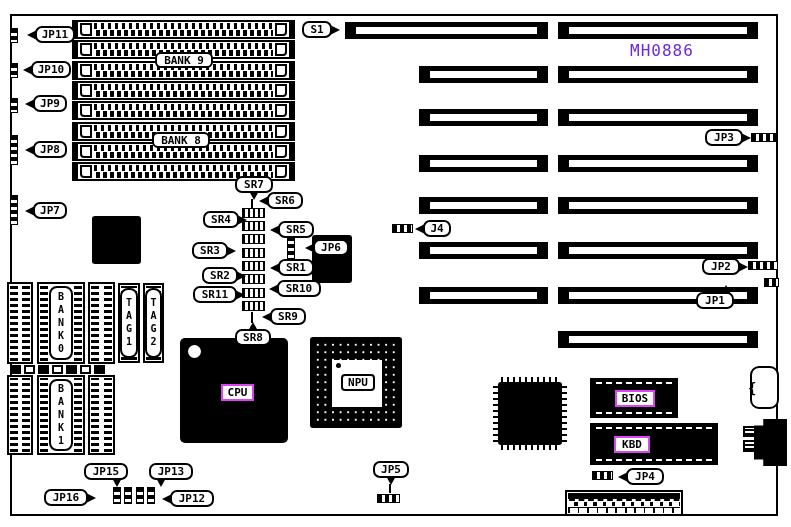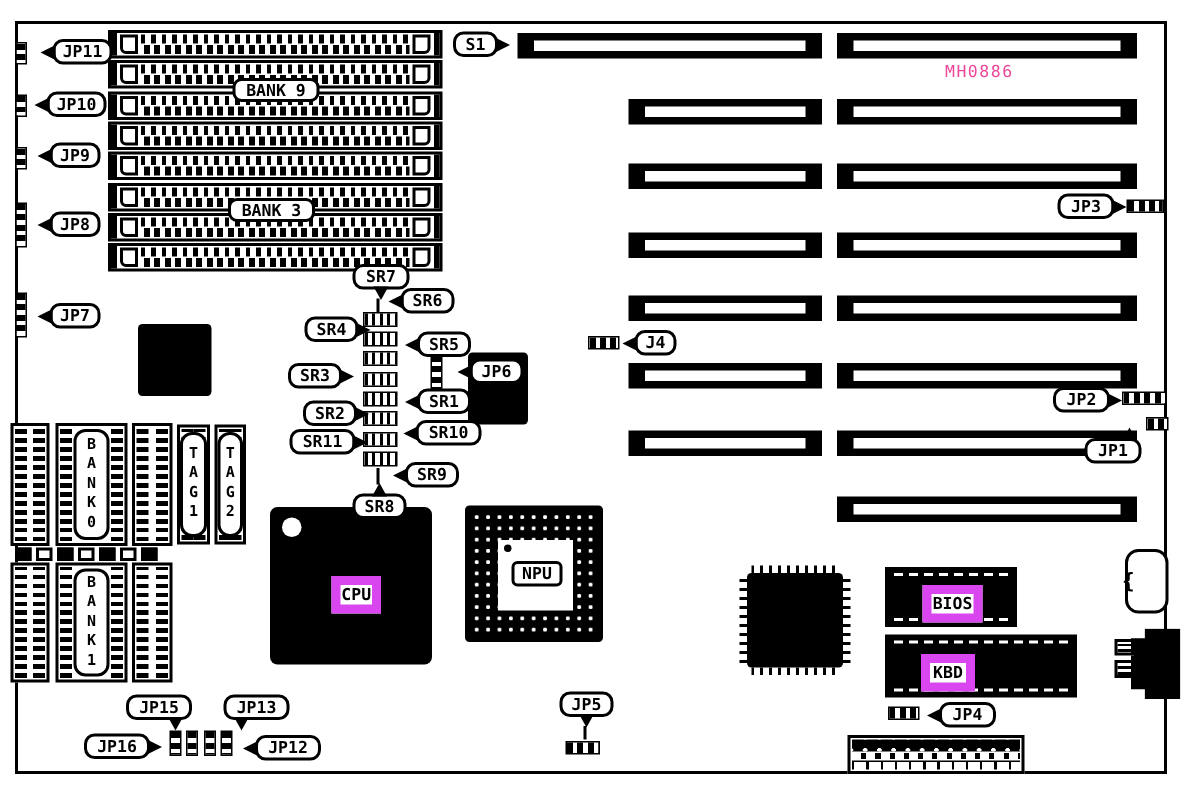--- a/index.html
+++ b/index.html
@@ -46,21 +46,21 @@
          background:repeating-linear-gradient(180deg,#000 0 4px,#fff 4px 7px);}
   .jmp-h{position:absolute;height:9px;border:1px solid #000;box-sizing:border-box;
          background:repeating-linear-gradient(90deg,#000 0 4px,#fff 4px 7px);}
 
   
   .rpack{position:absolute;left:242px;width:23px;height:10px;border:1px solid #000;box-sizing:border-box;
          background:repeating-linear-gradient(90deg,#000 0 2px,#fff 2px 5px);}
 
   
   .chip{position:absolute;background:#000;border-radius:3px;}
-  .chiplabel{position:absolute;background:#fff;border:6px solid #d946ef;font-weight:bold;font-size:11px;
+  .chiplabel{position:absolute;background:#fff;border:2px solid #d946ef;font-weight:bold;font-size:11px;
          line-height:13px;text-align:center;z-index:6;box-sizing:border-box;}
   .dash{position:absolute;left:6px;right:6px;height:0;border-top:2px dashed #fff;}
 
   
   .csock{position:absolute;border:2px solid #000;background:#fff;box-sizing:border-box;}
   .csock::before,.csock::after{content:"";position:absolute;top:1px;bottom:1px;width:8px;
          background:repeating-linear-gradient(0deg,#000 0 3px,#fff 3px 6px);}
   .csock::before{left:1px;} .csock::after{right:1px;}
   .vlabel{position:absolute;background:#fff;border:2px solid #000;border-radius:8px;z-index:10;
          writing-mode:vertical-rl;text-orientation:upright;font-weight:bold;font-size:10px;
@@ -91,21 +91,21 @@
 
   
   .battery{position:absolute;left:750px;top:366px;width:29px;height:43px;border:2px solid #000;
        border-radius:9px;background:#fff;box-sizing:border-box;z-index:5;}
   .battery::before{content:"{";position:absolute;left:-4px;top:12px;font-size:14px;font-weight:bold;}
   .din{position:absolute;left:754px;top:419px;width:33px;height:47px;background:#000;z-index:6;
        clip-path:polygon(0 14%,28% 14%,28% 0,100% 0,100% 100%,28% 100%,28% 86%,0 86%);}
   .plug{position:absolute;width:13px;border:2px solid #000;background:#fff;box-sizing:border-box;z-index:7;
        background-image:repeating-linear-gradient(0deg,#000 0 2px,#fff 2px 4px);}
 
-  .modeltext{position:absolute;font-size:11px;letter-spacing:1px;color:#ec4899;z-index:4;}
+  .modeltext{position:absolute;font-size:16px;letter-spacing:1px;color:#6d28d9;z-index:4;}
   .banklabel{position:absolute;background:#fff;border:2px solid #000;border-radius:6px;height:16px;
        box-sizing:border-box;font-weight:bold;font-size:11px;line-height:11px;text-align:center;z-index:10;padding-top:1px;}
 </style>
 </head>
 <body>
 
 <div id="stage">
   <div class="board"></div>
 
   <div class="simm" style="top:20px">
@@ -126,21 +126,21 @@
   <div class="simm" style="top:122px">
       <div class="st"></div>
     </div>
   <div class="simm" style="top:142px">
       <div class="st"></div>
     </div>
   <div class="simm" style="top:162px">
       <div class="st"></div>
     </div>
   <div class="banklabel" style="left:155px;top:52px;width:58px">BANK 9</div>
-  <div class="banklabel" style="left:152px;top:132px;width:58px">BANK 3</div>
+  <div class="banklabel" style="left:152px;top:132px;width:58px">BANK 8</div>
 
   <div class="jmp-v" style="left:10px;top:28px;height:15px"></div>
   <div class="callout pt-l" style="left:35px;top:26px;width:40px">JP11</div>
   <div class="jmp-v" style="left:10px;top:63px;height:15px"></div>
   <div class="callout pt-l" style="left:31px;top:61px;width:40px">JP10</div>
   <div class="jmp-v" style="left:10px;top:98px;height:15px"></div>
   <div class="callout pt-l" style="left:33px;top:95px;width:34px">JP9</div>
   <div class="jmp-v" style="left:10px;top:135px;height:30px"></div>
   <div class="callout pt-l" style="left:33px;top:141px;width:34px">JP8</div>
   <div class="jmp-v" style="left:10px;top:195px;height:30px"></div>
@@ -165,21 +165,21 @@
   <div class="callout pt-r" style="left:302px;top:21px;width:30px">S1</div>
   <div class="modeltext" style="left:630px;top:41px">MH0886</div>
 
   <div class="callout pt-r" style="left:705px;top:129px;width:38px">JP3</div>
   <div class="jmp-h" style="left:751px;top:133px;width:25px"></div>
   <div class="jmp-h" style="left:392px;top:224px;width:21px"></div>
   <div class="callout pt-l" style="left:423px;top:220px;width:28px">J4</div>
   <div class="callout pt-r" style="left:702px;top:258px;width:38px">JP2</div>
   <div class="jmp-h" style="left:748px;top:261px;width:30px"></div>
   <div class="jmp-h" style="left:764px;top:278px;width:15px"></div>
-  <div class="callout pt-u off-r" style="left:723px;top:292px;width:38px">JP1</div>
+  <div class="callout pt-u off-r" style="left:696px;top:292px;width:38px">JP1</div>
 
   <div class="rpack" style="top:208px"></div>
   <div class="rpack" style="top:221px"></div>
   <div class="rpack" style="top:234px"></div>
   <div class="rpack" style="top:248px"></div>
   <div class="rpack" style="top:261px"></div>
   <div class="rpack" style="top:274px"></div>
   <div class="rpack" style="top:288px"></div>
   <div class="rpack" style="top:301px"></div>
 
@@ -231,21 +231,21 @@
   <div class="cap e" style="left:80px;top:365px"></div>
   <div class="cap f" style="left:94px;top:365px"></div>
 
   <div class="csock" style="left:7px;top:375px;width:26px;height:80px"></div>
   <div class="csock" style="left:37px;top:375px;width:48px;height:80px"></div>
   <div class="csock" style="left:88px;top:375px;width:27px;height:80px"></div>
   <div class="vlabel" style="left:49px;top:379px;width:24px;height:72px">BANK1</div>
 
   <div class="callout pt-d off-r" style="left:84px;top:463px;width:44px">JP15</div>
   <div class="callout pt-d off-l" style="left:149px;top:463px;width:44px">JP13</div>
-  <div class="callout pt-r" style="left:56px;top:489px;width:44px">JP16</div>
+  <div class="callout pt-r" style="left:44px;top:489px;width:44px">JP16</div>
   <div class="callout pt-l" style="left:170px;top:490px;width:44px">JP12</div>
   <div class="jmp-v" style="left:113px;top:487px;height:17px"></div>
   <div class="jmp-v" style="left:124px;top:487px;height:17px"></div>
   <div class="jmp-v" style="left:136px;top:487px;height:17px"></div>
   <div class="jmp-v" style="left:147px;top:487px;height:17px"></div>
 
   <div class="callout pt-d" style="left:373px;top:461px;width:36px">JP5</div>
   <div class="cline" style="left:389px;top:484px;height:9px"></div>
   <div class="jmp-h" style="left:377px;top:494px;width:23px"></div>
 

